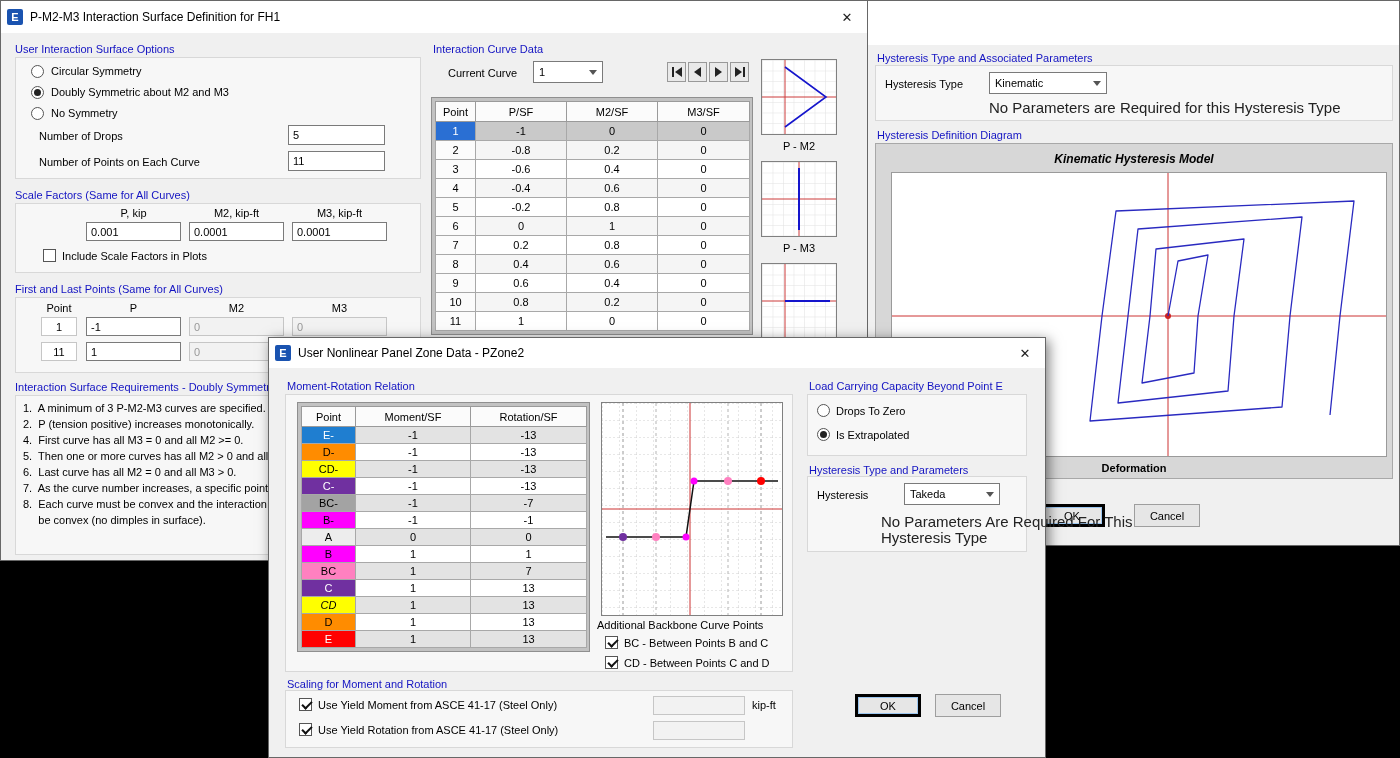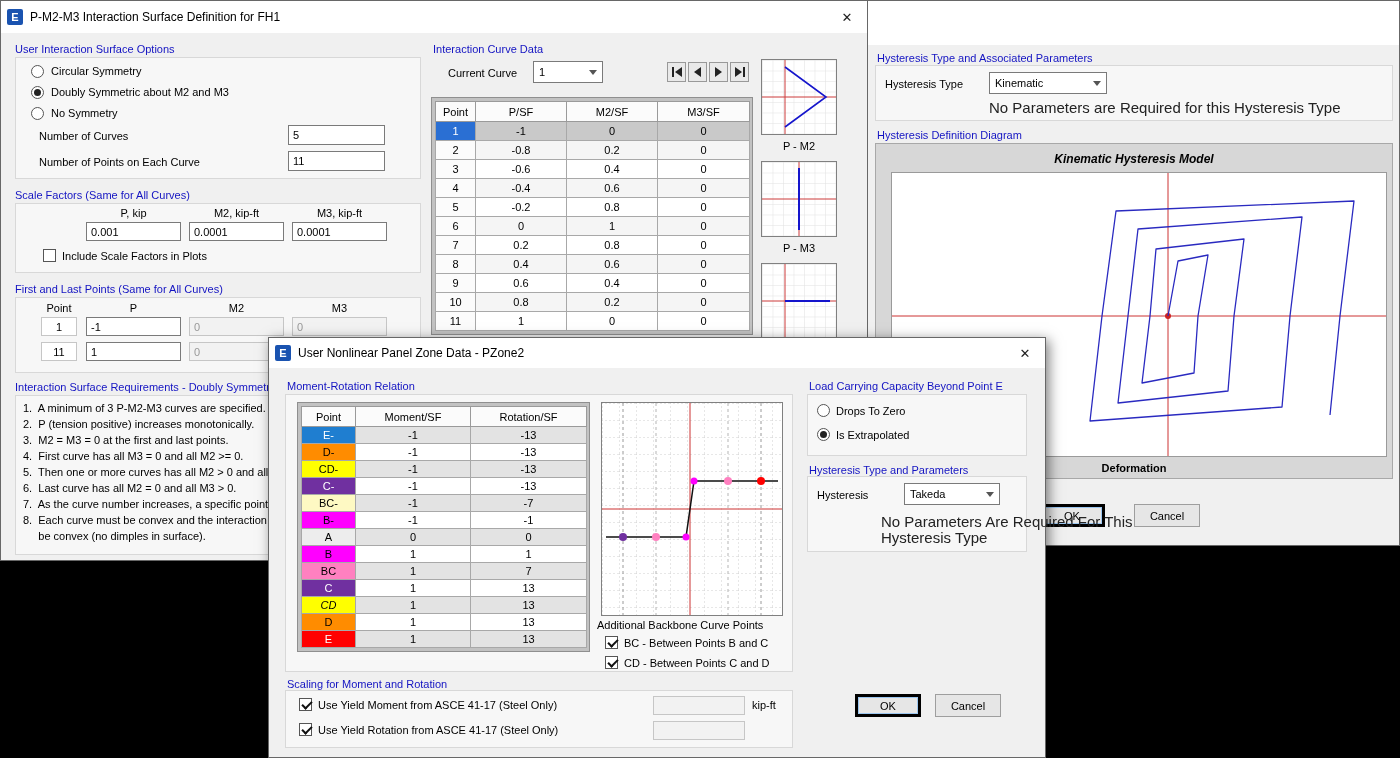--- a/index.html
+++ b/index.html
@@ -88,21 +88,21 @@
   </div>
 
   <div class="bluelabel" style="left:14px;top:42px">User Interaction Surface Options</div>
   <div class="grp" style="left:14px;top:56px;width:406px;height:122px"></div>
   <div class="radio" style="left:30px;top:64px"></div>
   <div class="lab" style="left:50px;top:64px">Circular Symmetry</div>
   <div class="radio on" style="left:30px;top:85px"></div>
   <div class="lab" style="left:50px;top:85px">Doubly Symmetric about M2 and M3</div>
   <div class="radio" style="left:30px;top:106px"></div>
   <div class="lab" style="left:50px;top:106px">No Symmetry</div>
-  <div class="lab" style="left:38px;top:129px">Number of Curves</div>
+  <div class="lab" style="left:38px;top:129px">Number of Drops</div>
   <div class="input" style="left:287px;top:124px;width:97px;height:20px">5</div>
   <div class="lab" style="left:38px;top:155px">Number of Points on Each Curve</div>
   <div class="input" style="left:287px;top:150px;width:97px;height:20px">11</div>
 
   <div class="bluelabel" style="left:14px;top:188px">Scale Factors (Same for All Curves)</div>
   <div class="grp" style="left:14px;top:202px;width:406px;height:70px"></div>
   <div class="lab" style="left:85px;top:206px;width:95px;text-align:center">P, kip</div>
   <div class="lab" style="left:188px;top:206px;width:95px;text-align:center">M2, kip-ft</div>
   <div class="lab" style="left:291px;top:206px;width:95px;text-align:center">M3, kip-ft</div>
   <div class="input" style="left:85px;top:221px;width:95px;height:19px">0.001</div>
@@ -124,21 +124,20 @@
   <div class="input dis" style="left:40px;top:341px;width:36px;height:19px;justify-content:center;background:#fff;color:#000">11</div>
   <div class="input" style="left:85px;top:341px;width:95px;height:19px">1</div>
   <div class="input dis" style="left:188px;top:341px;width:95px;height:19px">0</div>
   <div class="input dis" style="left:291px;top:341px;width:95px;height:19px">0</div>
 
   <div class="bluelabel" style="left:14px;top:380px">Interaction Surface Requirements - Doubly Symmetric</div>
   <div class="grp" style="left:14px;top:394px;width:406px;height:160px"></div>
   <div style="position:absolute;left:22px;top:399px">
       <div class="req-line">1.  A minimum of 3 P-M2-M3 curves are specified.</div>
       <div class="req-line">2.  P (tension positive) increases monotonically.</div>
-      <div class="req-line">3.  M2 = M3 = 0 at the first and last points.</div>
       <div class="req-line">4.  First curve has all M3 = 0 and all M2 &gt;= 0.</div>
       <div class="req-line">5.  Then one or more curves has all M2 &gt; 0 and all M3 &gt; 0.</div>
       <div class="req-line">6.  Last curve has all M2 = 0 and all M3 &gt; 0.</div>
       <div class="req-line">7.  As the curve number increases, a specific point rotates with</div>
       <div class="req-line">8.  Each curve must be convex and the interaction surface must</div>
       <div class="req-line">     be convex (no dimples in surface).</div>
     </div>
 
   <div class="bluelabel" style="left:432px;top:42px">Interaction Curve Data</div>
   <div class="lab" style="left:447px;top:66px">Current Curve</div>
@@ -332,21 +331,21 @@
             <td class="pt" style="background: rgb(255, 255, 0); color: rgb(0, 0, 0);">CD-</td>
             <td>-1</td>
             <td>-13</td>
           </tr>
           <tr>
             <td class="pt" style="background: rgb(112, 48, 160); color: rgb(255, 255, 255);">C-</td>
             <td>-1</td>
             <td>-13</td>
           </tr>
           <tr class="alt">
-            <td class="pt" style="background: #fef9c3; color: rgb(0, 0, 0);">BC-</td>
+            <td class="pt" style="background: #a3a3a3; color: rgb(0, 0, 0);">BC-</td>
             <td>-1</td>
             <td>-7</td>
           </tr>
           <tr>
             <td class="pt" style="background: rgb(255, 0, 255); color: rgb(0, 0, 0);">B-</td>
             <td>-1</td>
             <td>-1</td>
           </tr>
           <tr class="alt">
             <td class="pt" style="background: rgb(237, 237, 237); color: rgb(0, 0, 0);">A</td>

